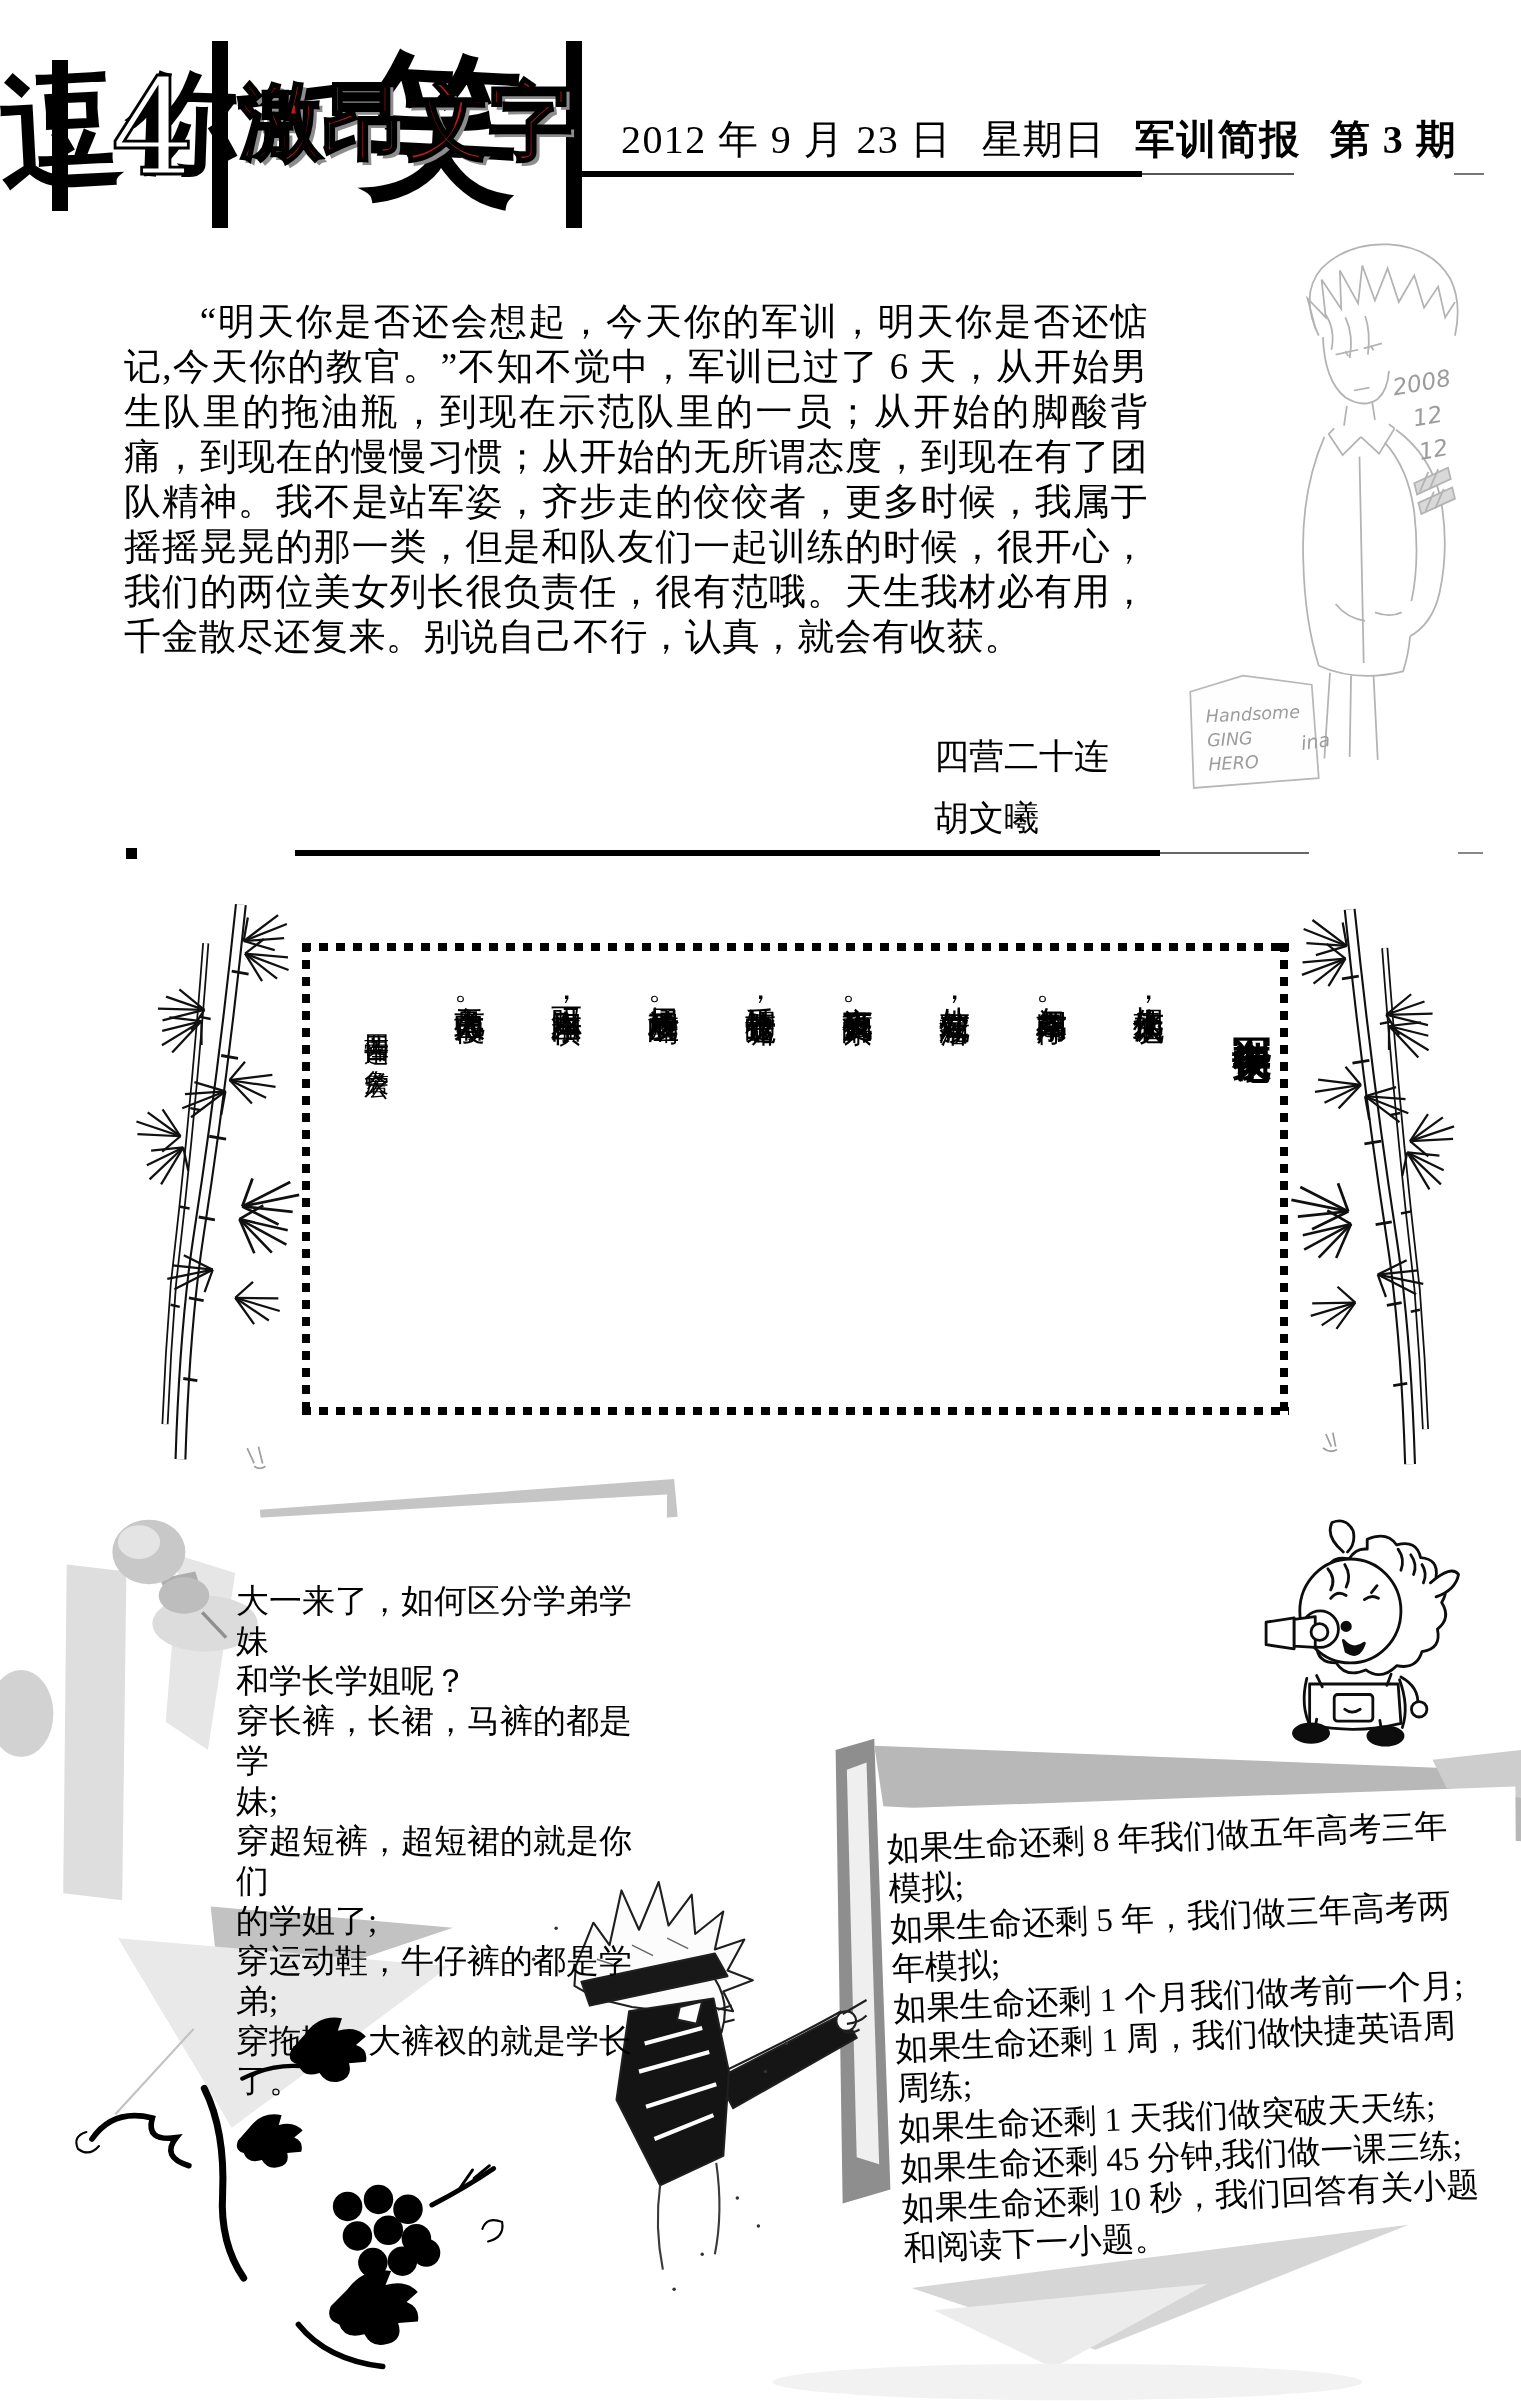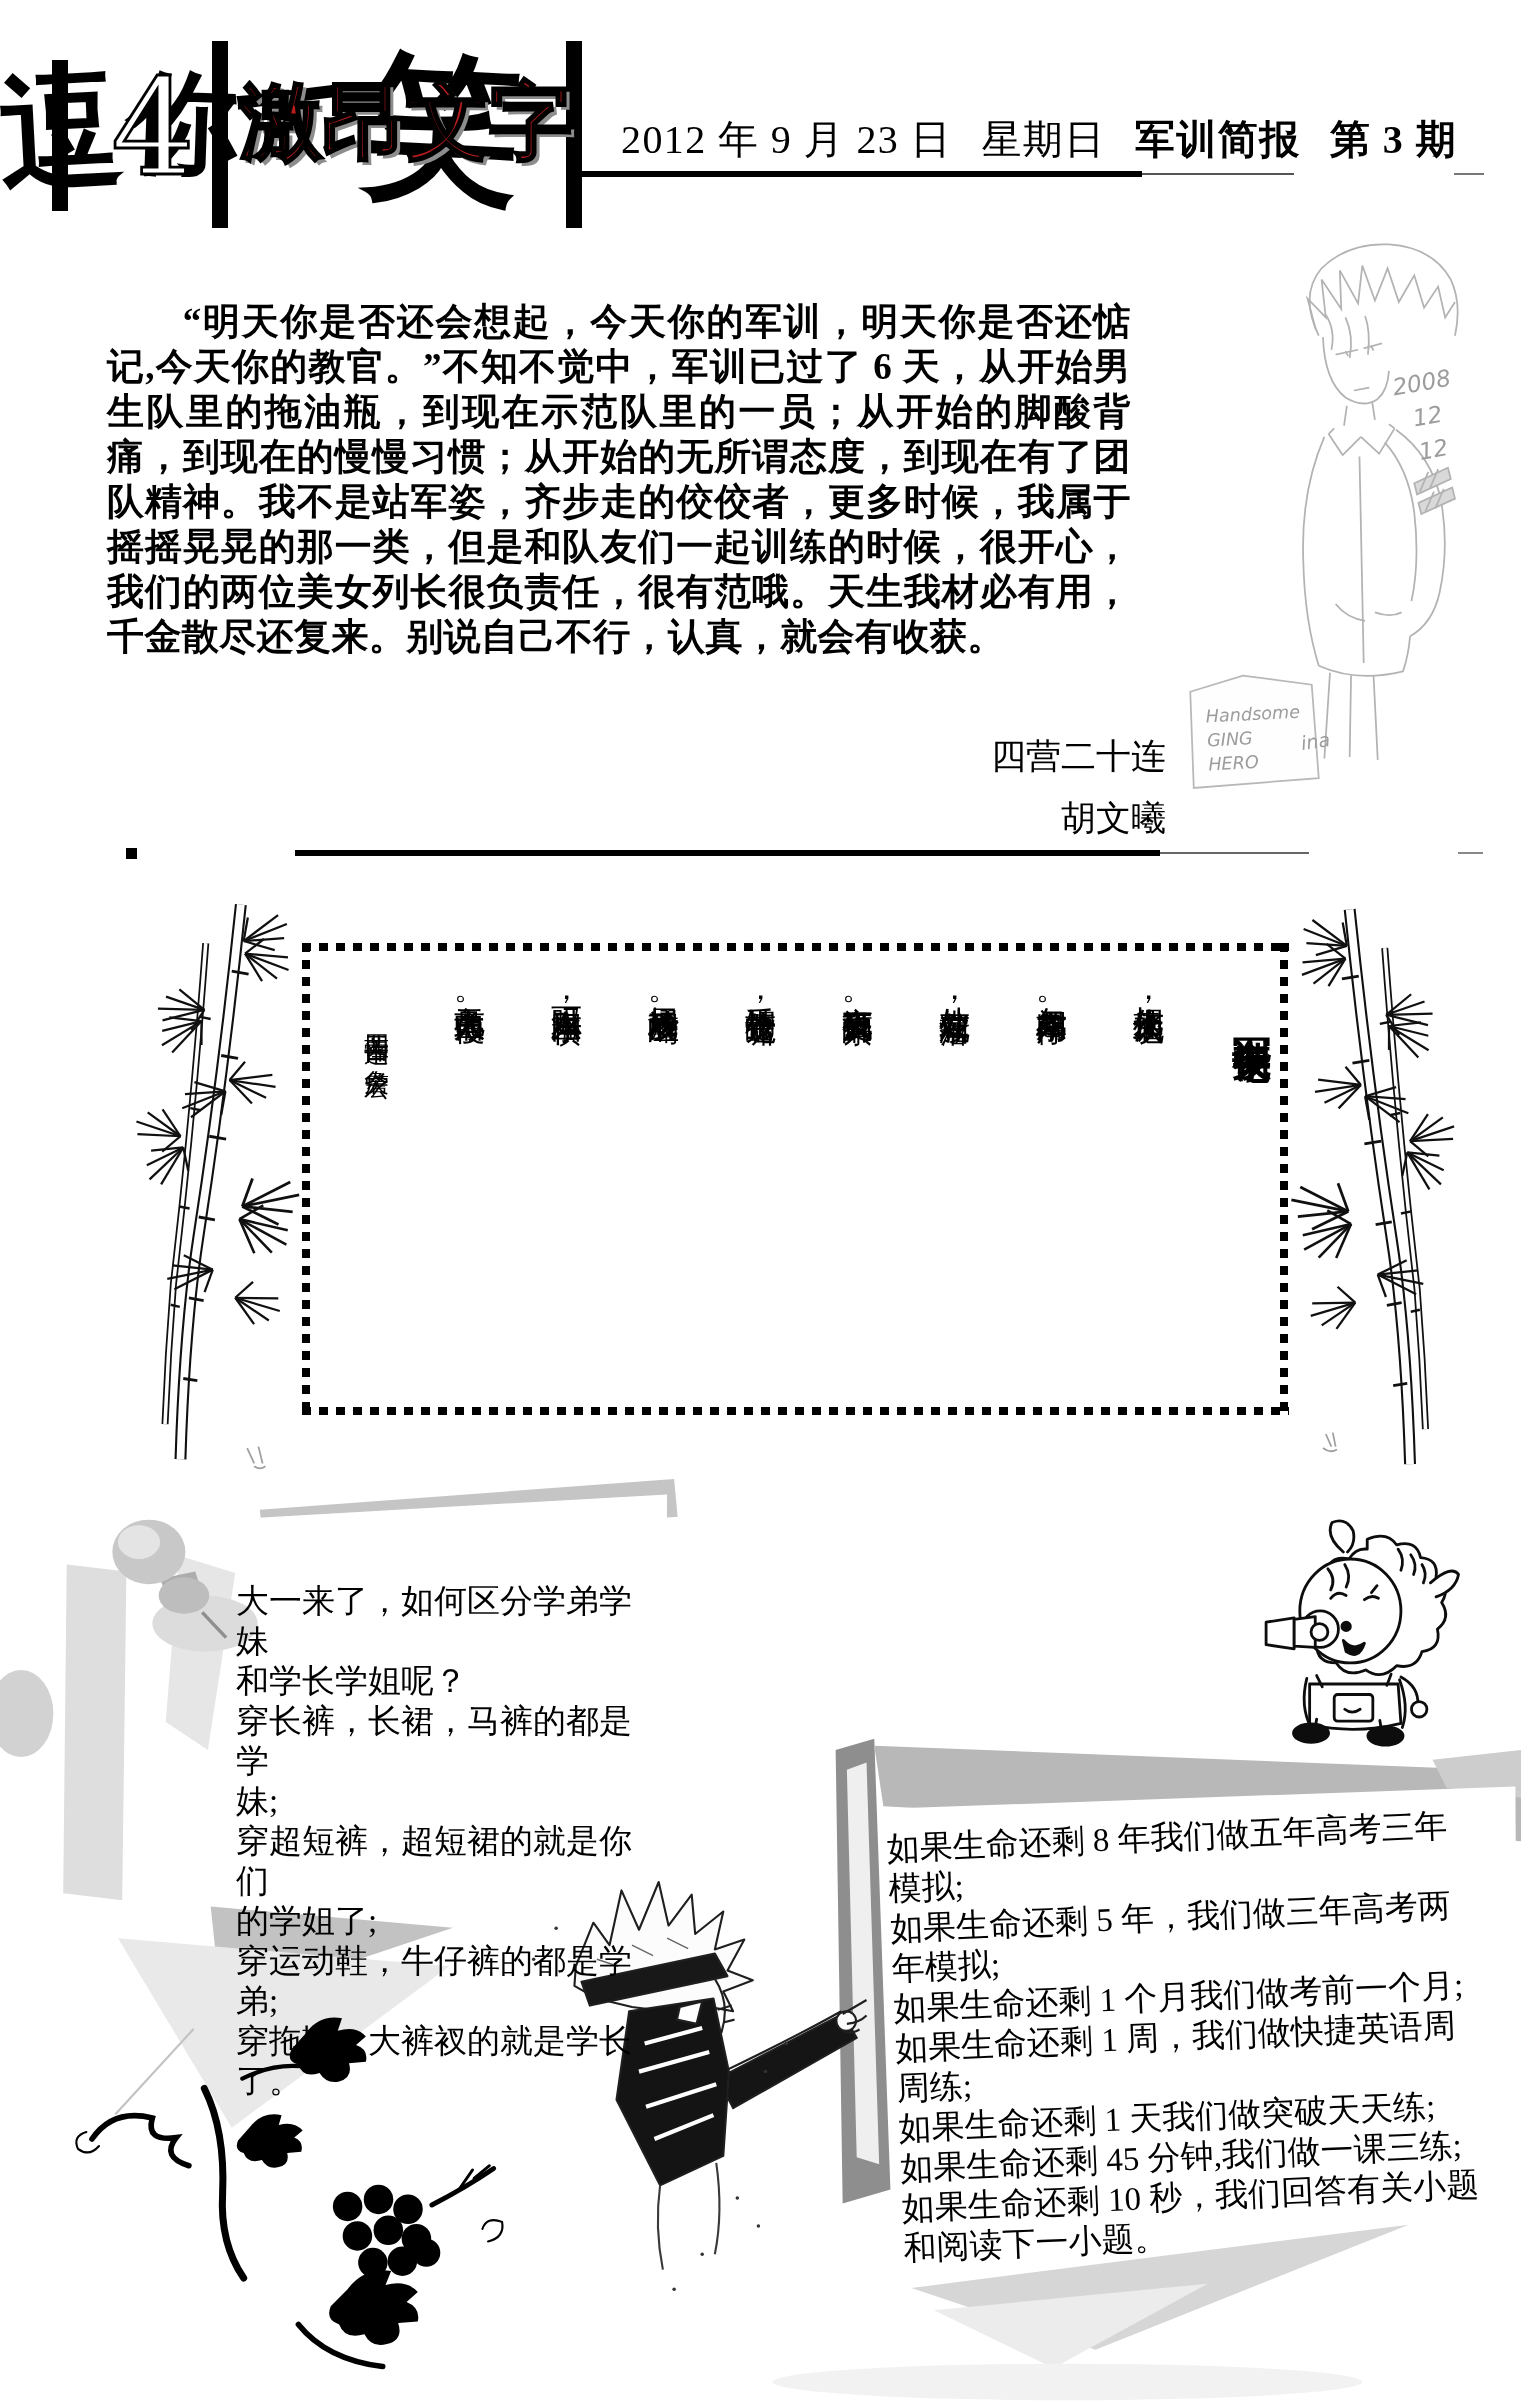--- a/index.html
+++ b/index.html
@@ -18,23 +18,23 @@
             font-size:83px;line-height:1.1;letter-spacing:0px;color:#b91c1c;
             -webkit-text-stroke:2.5px #000;text-shadow:4.2px 3.5px 0 #8d8d8d;white-space:nowrap;}
   .dateline{left:621px;top:112px;font-size:40px;letter-spacing:1.4px;white-space:nowrap;}
   .dateline .sep{display:inline-block;width:18px;}
   .dl-bold{font-weight:700;}
   .hr-main{left:572px;top:171px;width:570px;height:5.6px;background:#000;z-index:2;}
   .hr-thin{left:1142px;top:173px;width:152px;height:2.1px;background:#555;z-index:2;}
   .hr-dash{left:1454px;top:173px;width:29.5px;height:2.1px;background:#777;z-index:2;}
 
   
-  .article{left:107px;top:299px;width:1024px;font-size:37px;line-height:45px;
-           text-align:justify;text-indent:2.05em;letter-spacing:0.4px;font-weight:bold;}
-  .article-sig{left:934px;top:726px;width:232px;text-align:right;font-size:35px;line-height:62px;}
+  .article{left:124px;top:299px;width:1024px;font-size:37px;line-height:45px;
+           text-align:justify;text-indent:2.05em;letter-spacing:0.4px;}
+  .article-sig{left:934px;top:726px;width:232px;text-align:left;font-size:35px;line-height:62px;}
 
   
   .hw{position:absolute;z-index:3;color:#9c9c9c;font-style:italic;
       font-family:"DejaVu Sans",sans-serif;white-space:pre-line;}
   .hw-date{left:1382px;top:365px;width:91px;font-size:23px;line-height:34px;
            text-align:center;transform:rotate(-10deg);}
   .hw-sign{left:1207px;top:702px;font-size:17.6px;line-height:24px;transform:rotate(-3deg);}
   .hw-ina{left:1301px;top:730px;font-size:19px;transform:rotate(-8deg);}
 
   

